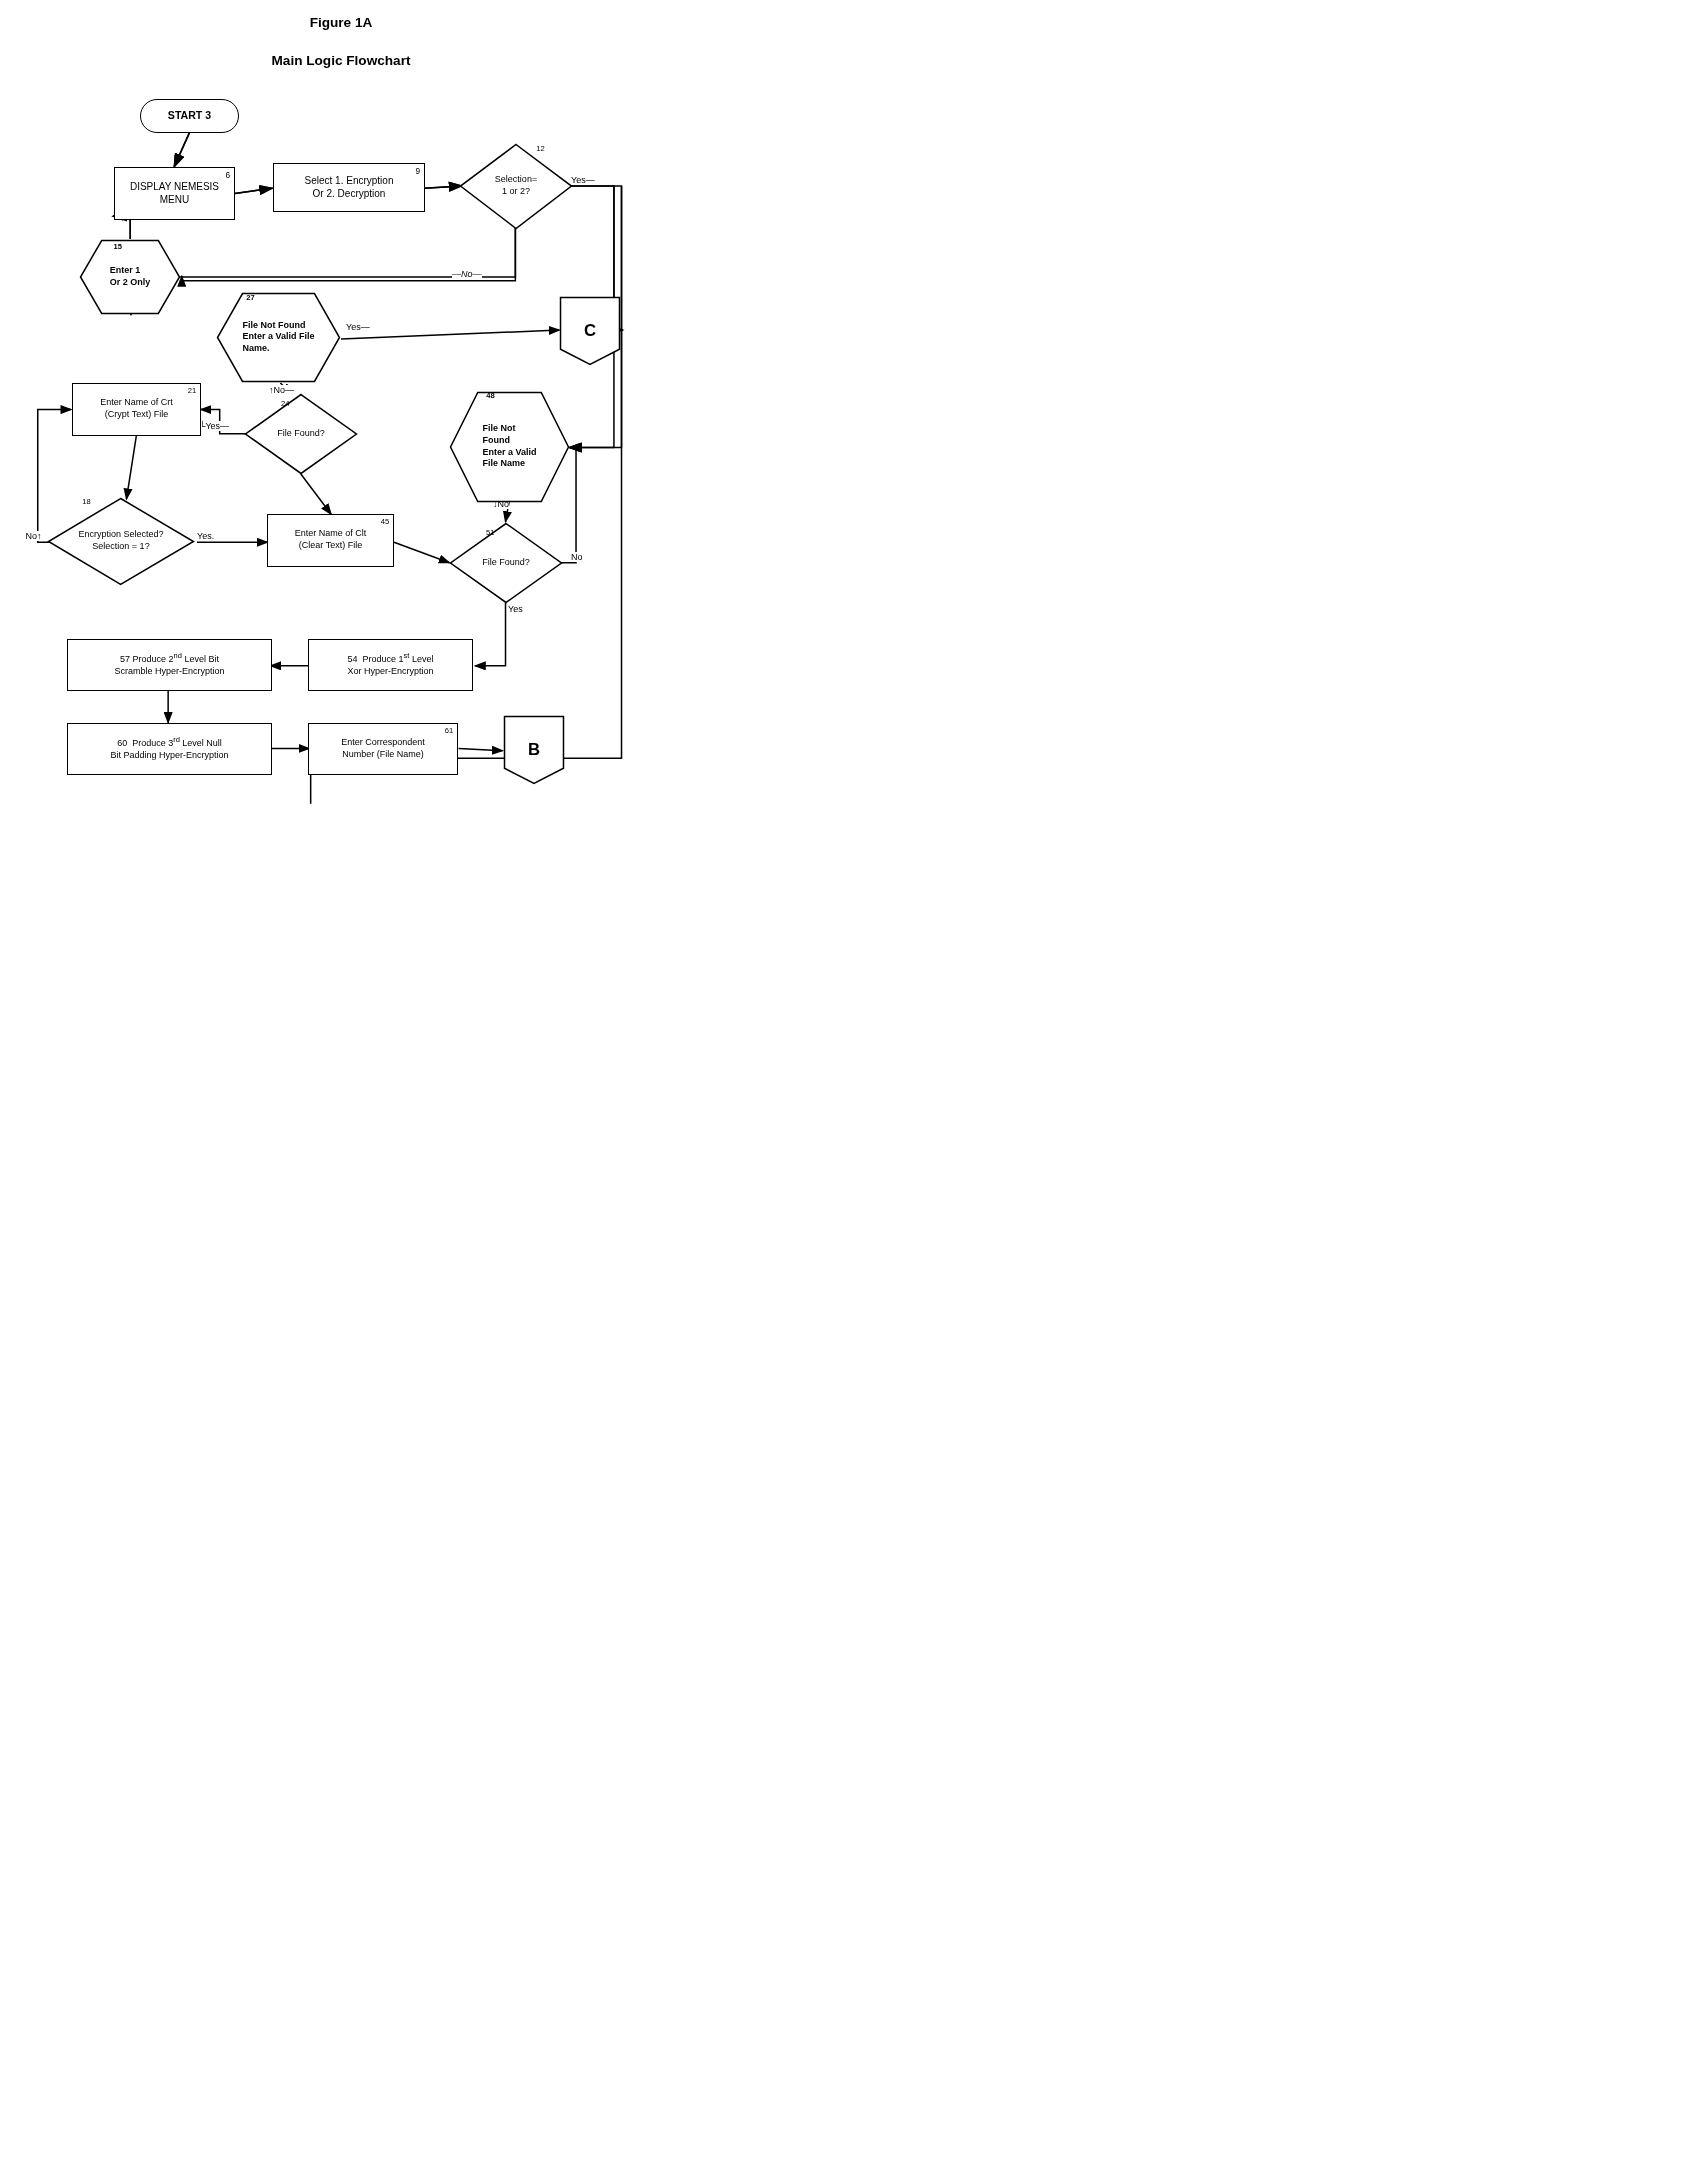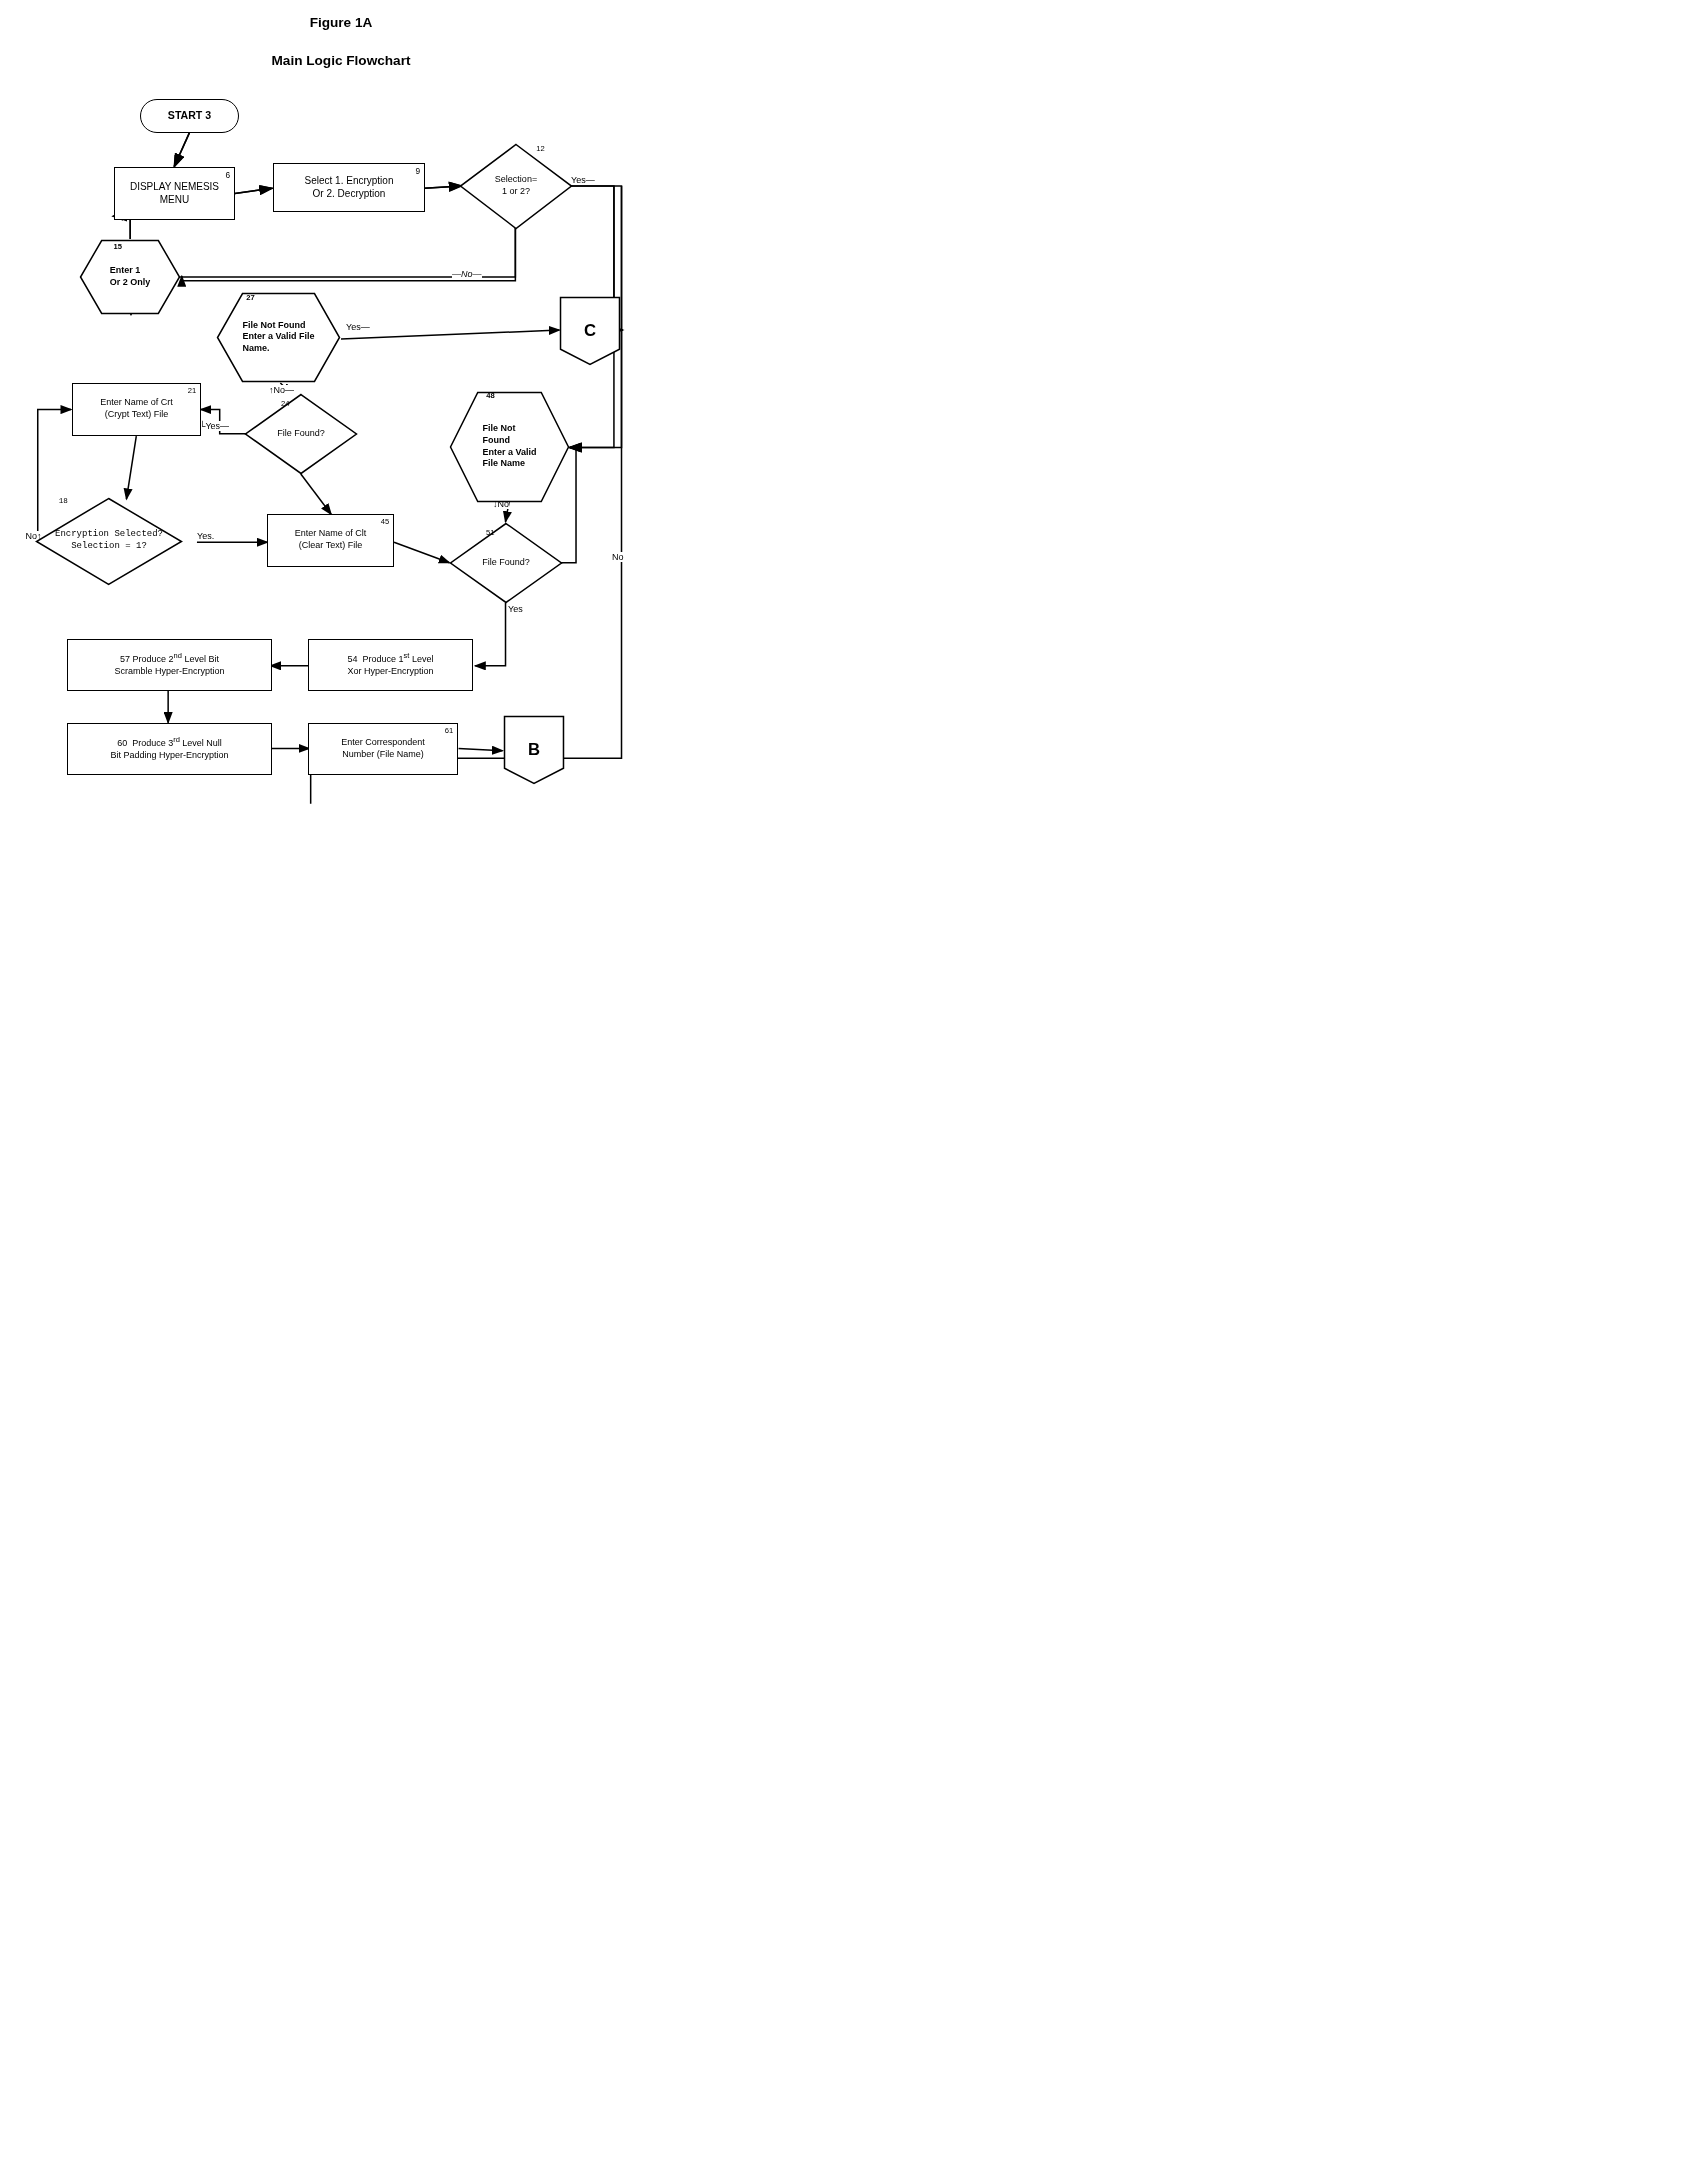--- a/index.html
+++ b/index.html
@@ -248,21 +248,21 @@
   <div class="arrow-label" style="left:184px;top:345px;">└Yes—</div>
 
   <div class="arrow-label" style="left:10.6px;top:455px;">No↑</div>
 
   <div class="arrow-label" style="left:182px;top:455px;">Yes.</div>
 
   <div class="arrow-label" style="left:254px;top:309px;">↑No—</div>
 
   <div class="arrow-label" style="left:331px;top:246px;">Yes—</div>
 
-  <div class="arrow-label" style="left:575px;top:476px;padding-left:22px;">No</div>
+  <div class="arrow-label" style="left:534px;top:476px;padding-left:22px;">No</div>
 
   <div class="arrow-label" style="left:493px;top:528px;">Yes</div>
 
   <div class="arrow-label" style="left:478px;top:423px;">↓No</div>
 
   <div class="shape rounded-rect" style="left:125px;top:23px;width:99px;height:34px;font-weight:bold;font-size:10.6px;">
     <span>START 3</span>
   </div>
 
   <div class="shape rect" style="left:99px;top:91px;width:121px;height:53px;font-size:10px;">
@@ -327,21 +327,21 @@
       <svg class="diamond-bg" viewBox="0 0 150 108" preserveAspectRatio="none">
         <polygon points="75,2 148,54 75,106 2,54" fill="white" stroke="black" stroke-width="2"></polygon>
       </svg>
       <div class="diamond-text">
         <div style="font-size:7.6px;position:absolute;top:-29px;left:3.8px;">24</div>
         File Found?
       </div>
     </div>
   </div>
 
-  <div class="diamond-wrap" style="left:20px;top:421px;width:148px;height:89px;font-family:Liberation Mono, monospace;">
+  <div class="diamond-wrap" style="left:32px;top:421px;width:148px;height:89px;">
     <div class="diamond-inner">
       <svg class="diamond-bg" viewBox="0 0 195 118" preserveAspectRatio="none">
         <polygon points="97,2 193,59 97,116 2,59" fill="white" stroke="black" stroke-width="2"></polygon>
       </svg>
       <div class="diamond-text">
         <div style="font-size:7.6px;position:absolute;top:-32px;left:3.8px;">18</div>
         Encryption Selected?<br>Selection = 1?
       </div>
     </div>
   </div>

